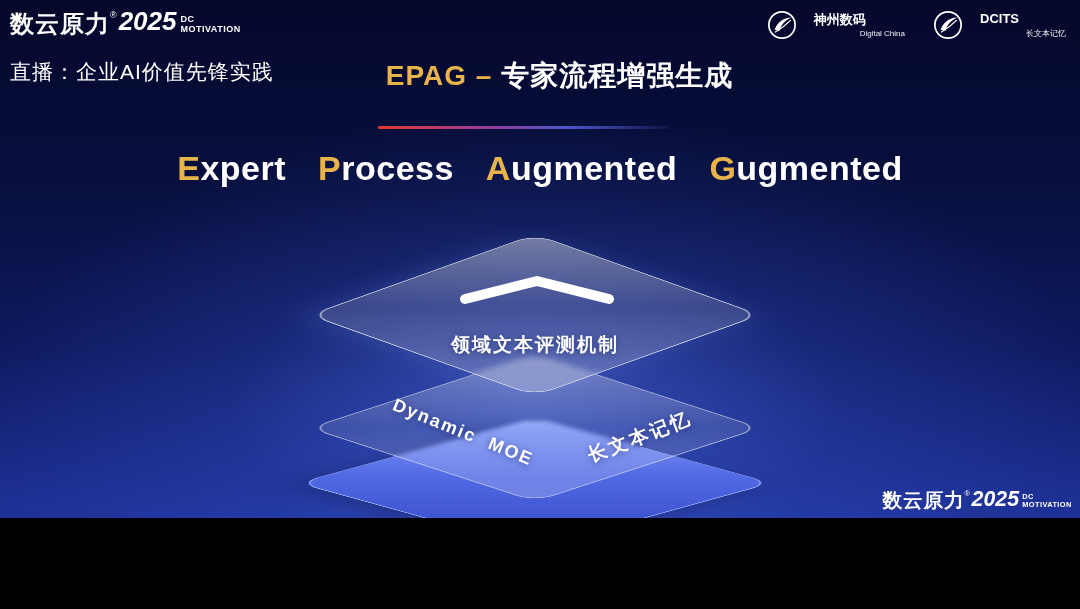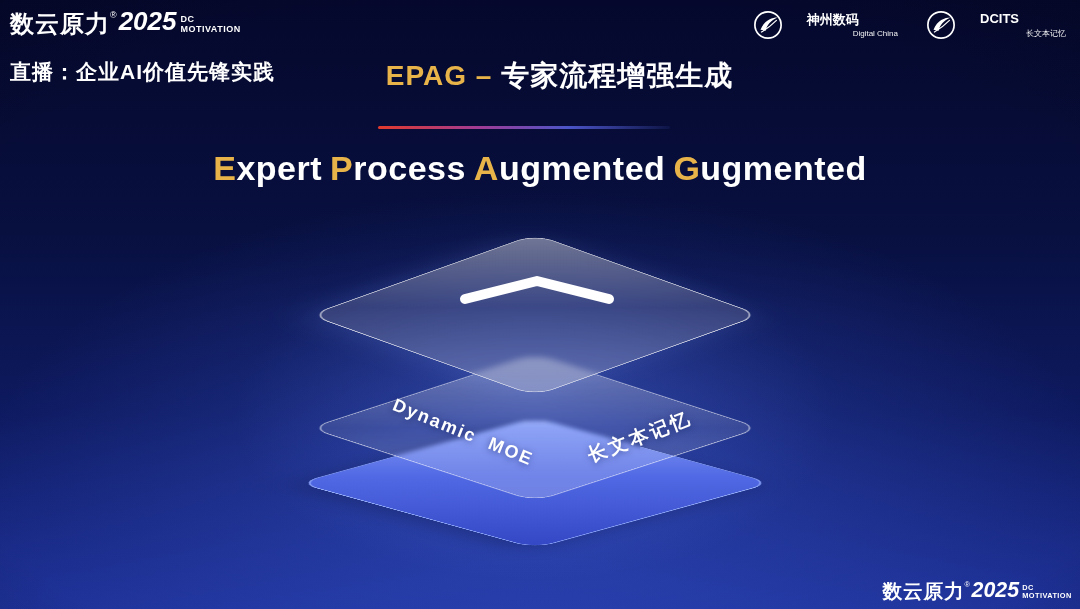--- a/index.html
+++ b/index.html
@@ -1,48 +1,48 @@
 <!DOCTYPE html>
 <html><head>
 <meta charset="utf-8">
 <style>
   * { box-sizing: border-box; }
   body { margin: 0; background: #000; }
   .slide {
-    position: relative; width: 1080px; height: 609px; overflow: hidden;
+    position: relative; width: 1080px; height: 518px; overflow: hidden;
     font-family: "Liberation Sans", "DejaVu Sans", sans-serif; color: #fff;
     background:
       radial-gradient(1150px 650px at 50% 58%, rgba(0,0,0,0) 55%, rgba(2,4,18,0.55) 100%),
       radial-gradient(860px 470px at 50% 82%, rgba(58,88,210,0.50), rgba(58,88,210,0) 66%),
       linear-gradient(180deg, #05082c 0%, #081040 38%, #0e1a60 68%, #1e3198 100%);
   }
   
   .brand { position: absolute; display: flex; align-items: flex-start; }
   .brand-top { left: 10px; top: 8px; }
   .brand-bottom { right: 8px; bottom: 4px; transform: scale(0.82); transform-origin: 100% 100%; }
   .brand-zh { font-size: 24px; font-weight: 800; letter-spacing: 1px; }
   .brand-reg { font-size: 9px; line-height: 1; margin-top: 3px; }
   .brand-year { font-size: 26px; font-weight: 800; font-style: italic; margin-left: 2px; line-height: 1; }
   .brand-tag { display: flex; flex-direction: column; font-size: 9px; font-weight: 700;
                letter-spacing: 0.5px; line-height: 1.15; margin: 6px 0 0 4px; }
-  .live-label { position: absolute; left: 10px; top: 58px; font-size: 21px; font-weight: 700; letter-spacing: 1px; }
+  .live-label { position: absolute; left: 10px; top: 58px; font-size: 21px; font-weight: 400; letter-spacing: 1px; }
   .partners { position: absolute; right: 14px; top: 10px; display: flex; gap: 28px; align-items: center; }
-  .partner { display: flex; gap: 24px; align-items: center; }
+  .partner { display: flex; gap: 17px; align-items: center; }
   .partner-text { display: flex; flex-direction: column; }
   .partner-name { font-size: 13px; font-weight: 700; line-height: 1.25; }
   .partner-sub { font-size: 8px; opacity: 0.95; padding-left: 46px; }
   
   .title-row { position: absolute; top: 57px; left: 0; width: 100%; text-align: center;
                font-size: 28px; font-weight: 800; letter-spacing: 1px; padding-left: 39px; }
   .gold { color: #E8B44A; }
   .divider { position: absolute; top: 126px; left: 378px; width: 292px; height: 3px; border-radius: 2px;
              background: linear-gradient(90deg, #E23A2C 0%, #A03C96 35%, #4C55C8 65%, rgba(70,90,200,0.10) 100%); }
   .subtitle { position: absolute; top: 149px; left: 0; width: 100%; text-align: center;
               font-size: 34px; font-weight: 600; letter-spacing: 0.5px; }
-  .subtitle .word { margin: 0 4px; }
+  .subtitle .word { margin: 0 16px; }
   .subtitle .gold { font-weight: 700; }
   
   .glow { position: absolute; left: 235px; top: 250px; width: 600px; height: 330px; z-index: 1;
           background: radial-gradient(closest-side, rgba(90,120,230,0.30), rgba(90,120,230,0)); }
   .face { position: absolute; left: 375px; width: 320px; height: 320px; border-radius: 26px; }
   .face-top { top: 155px; transform: rotateX(69deg) rotate(45deg); z-index: 30;
               background: linear-gradient(135deg, rgba(255,255,255,0.42) 0%, rgba(255,255,255,0.14) 45%, rgba(255,255,255,0.26) 100%);
               border: 2px solid rgba(255,255,255,0.55);
               box-shadow: 0 10px 50px rgba(130,160,255,0.18); backdrop-filter: blur(3px); }
   .face-mid { top: 268px; transform: rotateX(71deg) rotate(45deg); z-index: 20;
@@ -117,20 +117,21 @@
   <div class="glow"></div>
 
   <div class="face face-bottom"></div>
   <div class="face face-mid"></div>
   <div class="face face-top"></div>
 
   <svg class="chevron" viewBox="0 0 160 32" width="160" height="32">
     <polyline points="8,25 80,7 152,25" fill="none" stroke="#fff" stroke-width="10" stroke-linecap="round" stroke-linejoin="round"></polyline>
   </svg>
 
+  <div class="layer-label label-top">领域文本评测机制</div>
   <div class="layer-label label-moe">Dynamic  MOE</div>
   <div class="layer-label label-mem">长文本记忆</div>
 
   <div class="brand brand-bottom">
     <span class="brand-zh">数云原力</span>
     <sup class="brand-reg">®</sup>
     <span class="brand-year">2025</span>
     <span class="brand-tag">
       <span>DC</span>
       <span>MOTIVATION</span>

